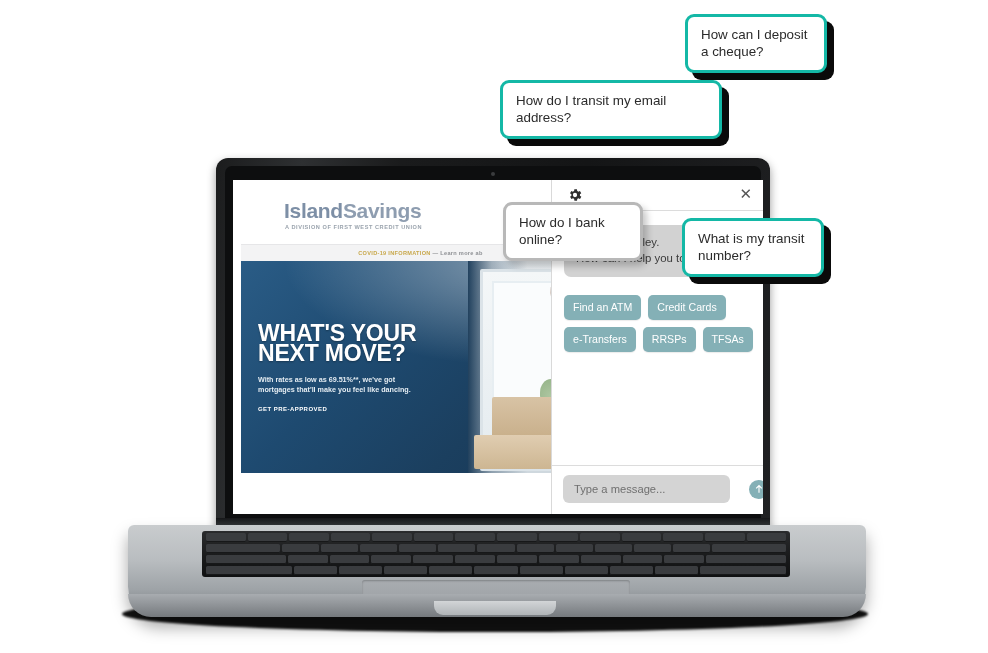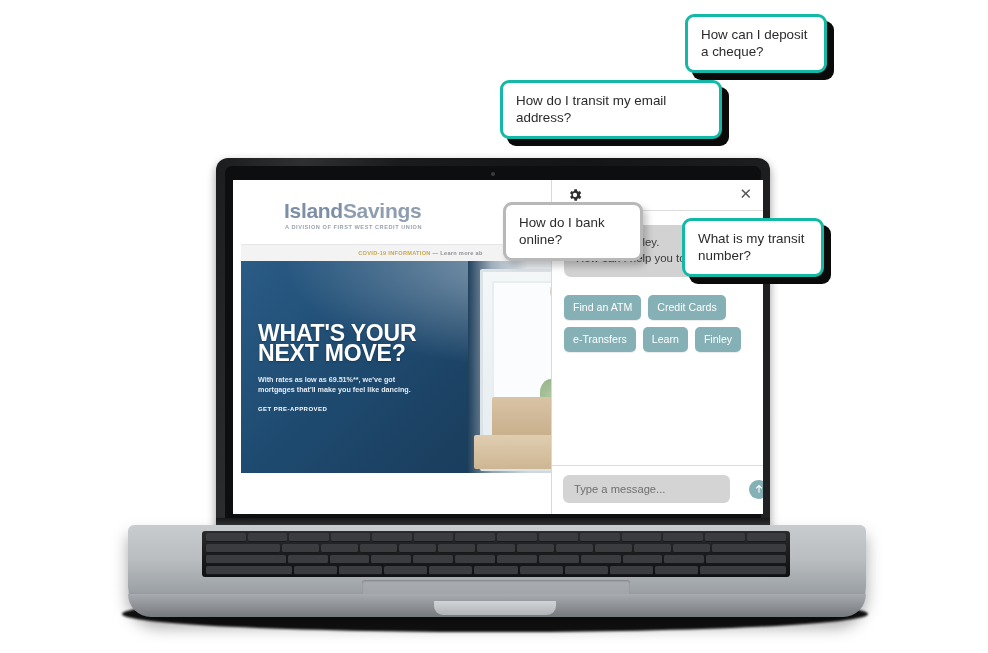--- a/index.html
+++ b/index.html
@@ -277,22 +277,22 @@
         <div class="chat-body">
           <div class="bot-msg">
             <div>Hello, I’m Finley.</div>
             <div>How can I help you today?</div>
           </div>
 
           <div class="chips">
             <span class="chip">Find an ATM</span>
             <span class="chip">Credit Cards</span>
             <span class="chip">e-Transfers</span>
-            <span class="chip">Learn</span>
-            <span class="chip">Finley</span>
+            <span class="chip">RRSPs</span>
+            <span class="chip">TFSAs</span>
           </div>
         </div>
 
         <div class="chat-foot">
           <input class="chat-input" type="text" placeholder="Type a message..." style="">
           <span class="send-btn">
             <svg viewBox="0 0 24 24" width="12" height="12" aria-hidden="true">
               <path fill="#ffffff" d="M12 3.5 5.5 10l1.6 1.6 3.8-3.8v11.7h2.2V7.8l3.8 3.8L18.5 10 12 3.5Z"></path>
             </svg>
           </span>

